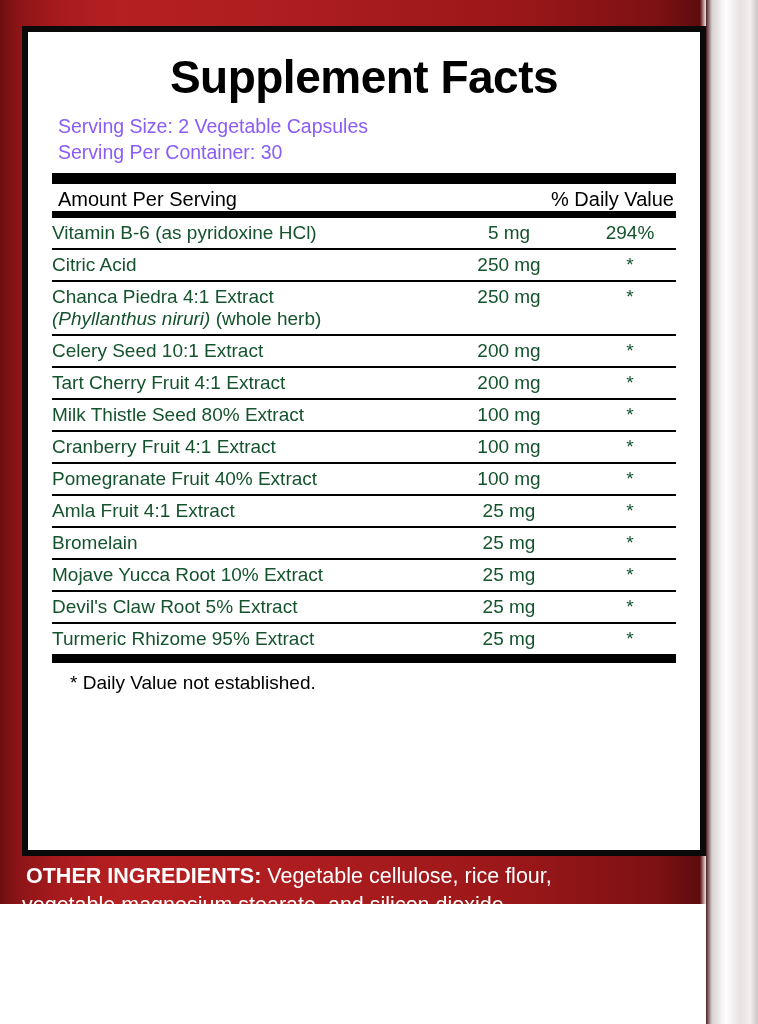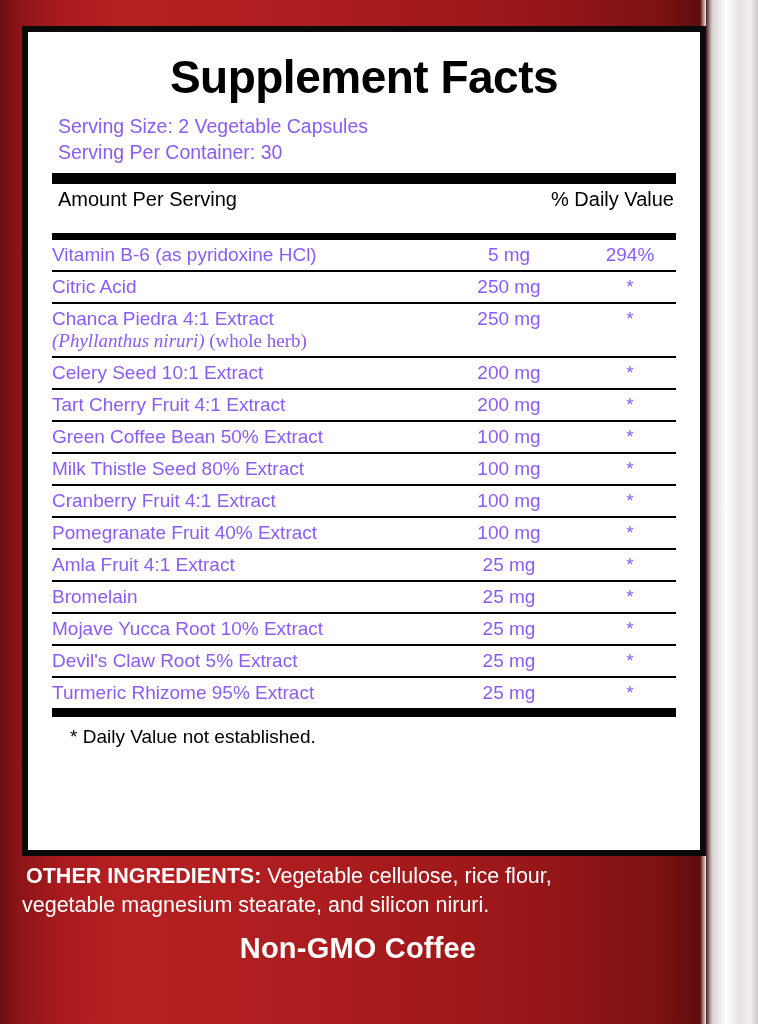--- a/index.html
+++ b/index.html
@@ -11,21 +11,21 @@
     width: 758px;
     height: 1024px;
     overflow: hidden;
     font-family: "Liberation Sans", sans-serif;
   }
 
   
   .label-root {
     position: relative;
     width: 758px;
-    height: 1024px;
+    height: 904px;
     background:
       linear-gradient(90deg,
         #6d0f12 0px,
         #8c1417 18px,
         #a81b1d 60px,
         #b52022 120px,
         #ad1d1f 300px,
         #9a1719 520px,
         #7c1113 660px,
         #5d0c0e 700px,
@@ -100,29 +100,29 @@
     background: #000;
     margin: 0;
   }
 
   .amount-row {
     display: flex;
     justify-content: space-between;
     align-items: baseline;
     font-size: 20px;
     color: #000;
-    padding: 4px 2px 22px 6px;
+    padding: 4px 2px 0 6px;
   }
 
   
   table.ingredients {
     width: 100%;
     border-collapse: collapse;
     font-size: 19px;
-    color: #8b5cf6;
+    color: #14532d;
   }
   table.ingredients td {
     padding: 4px 0 4px 0;
     vertical-align: top;
     border-bottom: 2px solid #000;
   }
   table.ingredients tr:last-child td {
     border-bottom: none;
   }
   td.name {
@@ -139,21 +139,20 @@
     text-align: center;
     width: 92px;
     white-space: nowrap;
     margin-top: 29px;
   }
   .ital {
     font-style: italic;
   }
   .sub-line {
     display: block;
-    font-family: Liberation Serif, serif;
   }
 
   .bottom-rule {
     height: 9px;
     background: #000;
     margin-top: 0;
   }
 
   .footnote {
     font-size: 19px;
@@ -243,25 +242,20 @@
               <td class="name">Celery Seed 10:1 Extract</td>
               <td class="amt">200 mg</td>
               <td class="dv">*</td>
             </tr>
             <tr>
               <td class="name">Tart Cherry Fruit 4:1 Extract</td>
               <td class="amt">200 mg</td>
               <td class="dv">*</td>
             </tr>
             <tr>
-              <td class="name">Green Coffee Bean 50% Extract</td>
-              <td class="amt">100 mg</td>
-              <td class="dv">*</td>
-            </tr>
-            <tr>
               <td class="name">Milk Thistle Seed 80% Extract</td>
               <td class="amt">100 mg</td>
               <td class="dv">*</td>
             </tr>
             <tr>
               <td class="name">Cranberry Fruit 4:1 Extract</td>
               <td class="amt">100 mg</td>
               <td class="dv">*</td>
             </tr>
             <tr>
@@ -299,18 +293,18 @@
 
       <div class="bottom-rule"></div>
 
       <div class="footnote">* Daily Value not established.</div>
 
     </div>
   </div>
 
   <div class="other-ing">
     <span class="oi-line1"><b>OTHER INGREDIENTS:</b><span> Vegetable cellulose, rice flour,</span></span>
-    <span class="oi-line2">vegetable magnesium stearate, and silicon niruri.</span>
+    <span class="oi-line2">vegetable magnesium stearate, and silicon dioxide.</span>
   </div>
 
   <div class="nongmo">Non-GMO Coffee</div>
 
 </div>
 
 </body></html>

